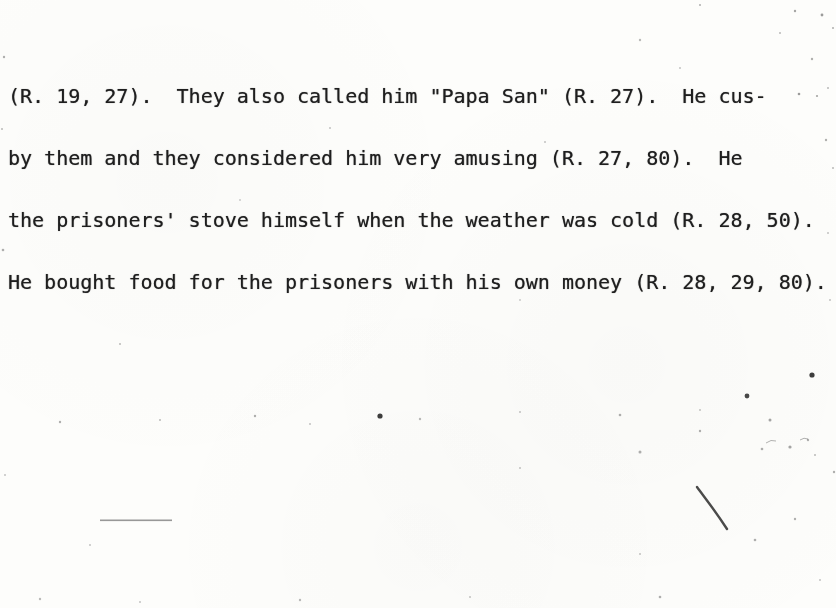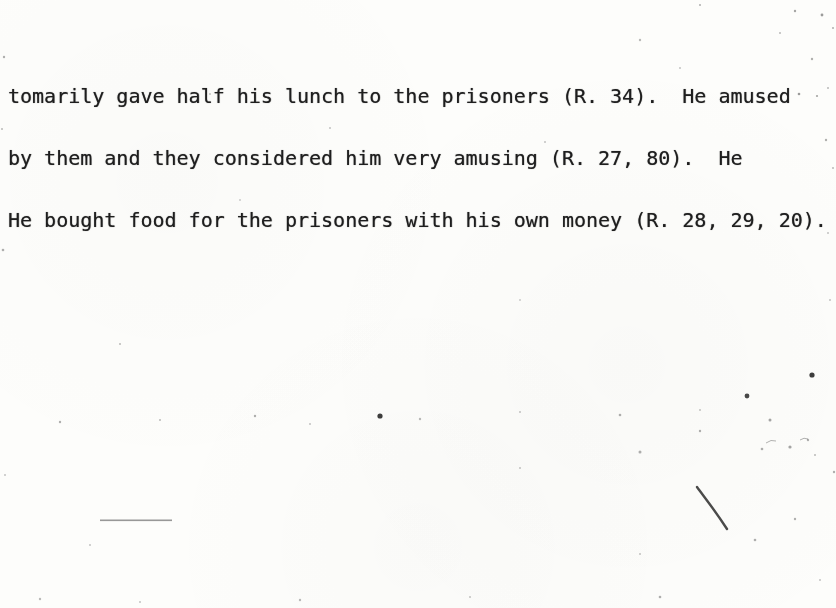--- a/index.html
+++ b/index.html
@@ -44,23 +44,24 @@
     pointer-events: none;
   }
 </style>
 </head>
 <body>
 
 <div class="paper-texture"></div>
 
 <div class="doc">
   <div class="para">
-    <div class="line">tomarily gave half his lunch to the prisoners (R. 34).  He amused</div>
+    <div class="line">(R. 19, 27).  They also called him "Papa San" (R. 27).  He cus-</div>
     <div class="line">by them and they considered him very amusing (R. 27, 80).  He</div>
-    <div class="line">He bought food for the prisoners with his own money (R. 28, 29, 20).</div>
+    <div class="line">the prisoners' stove himself when the weather was cold (R. 28, 50).</div>
+    <div class="line">He bought food for the prisoners with his own money (R. 28, 29, 80).</div>
     
     
     
     
     
     
     
     
     
     

